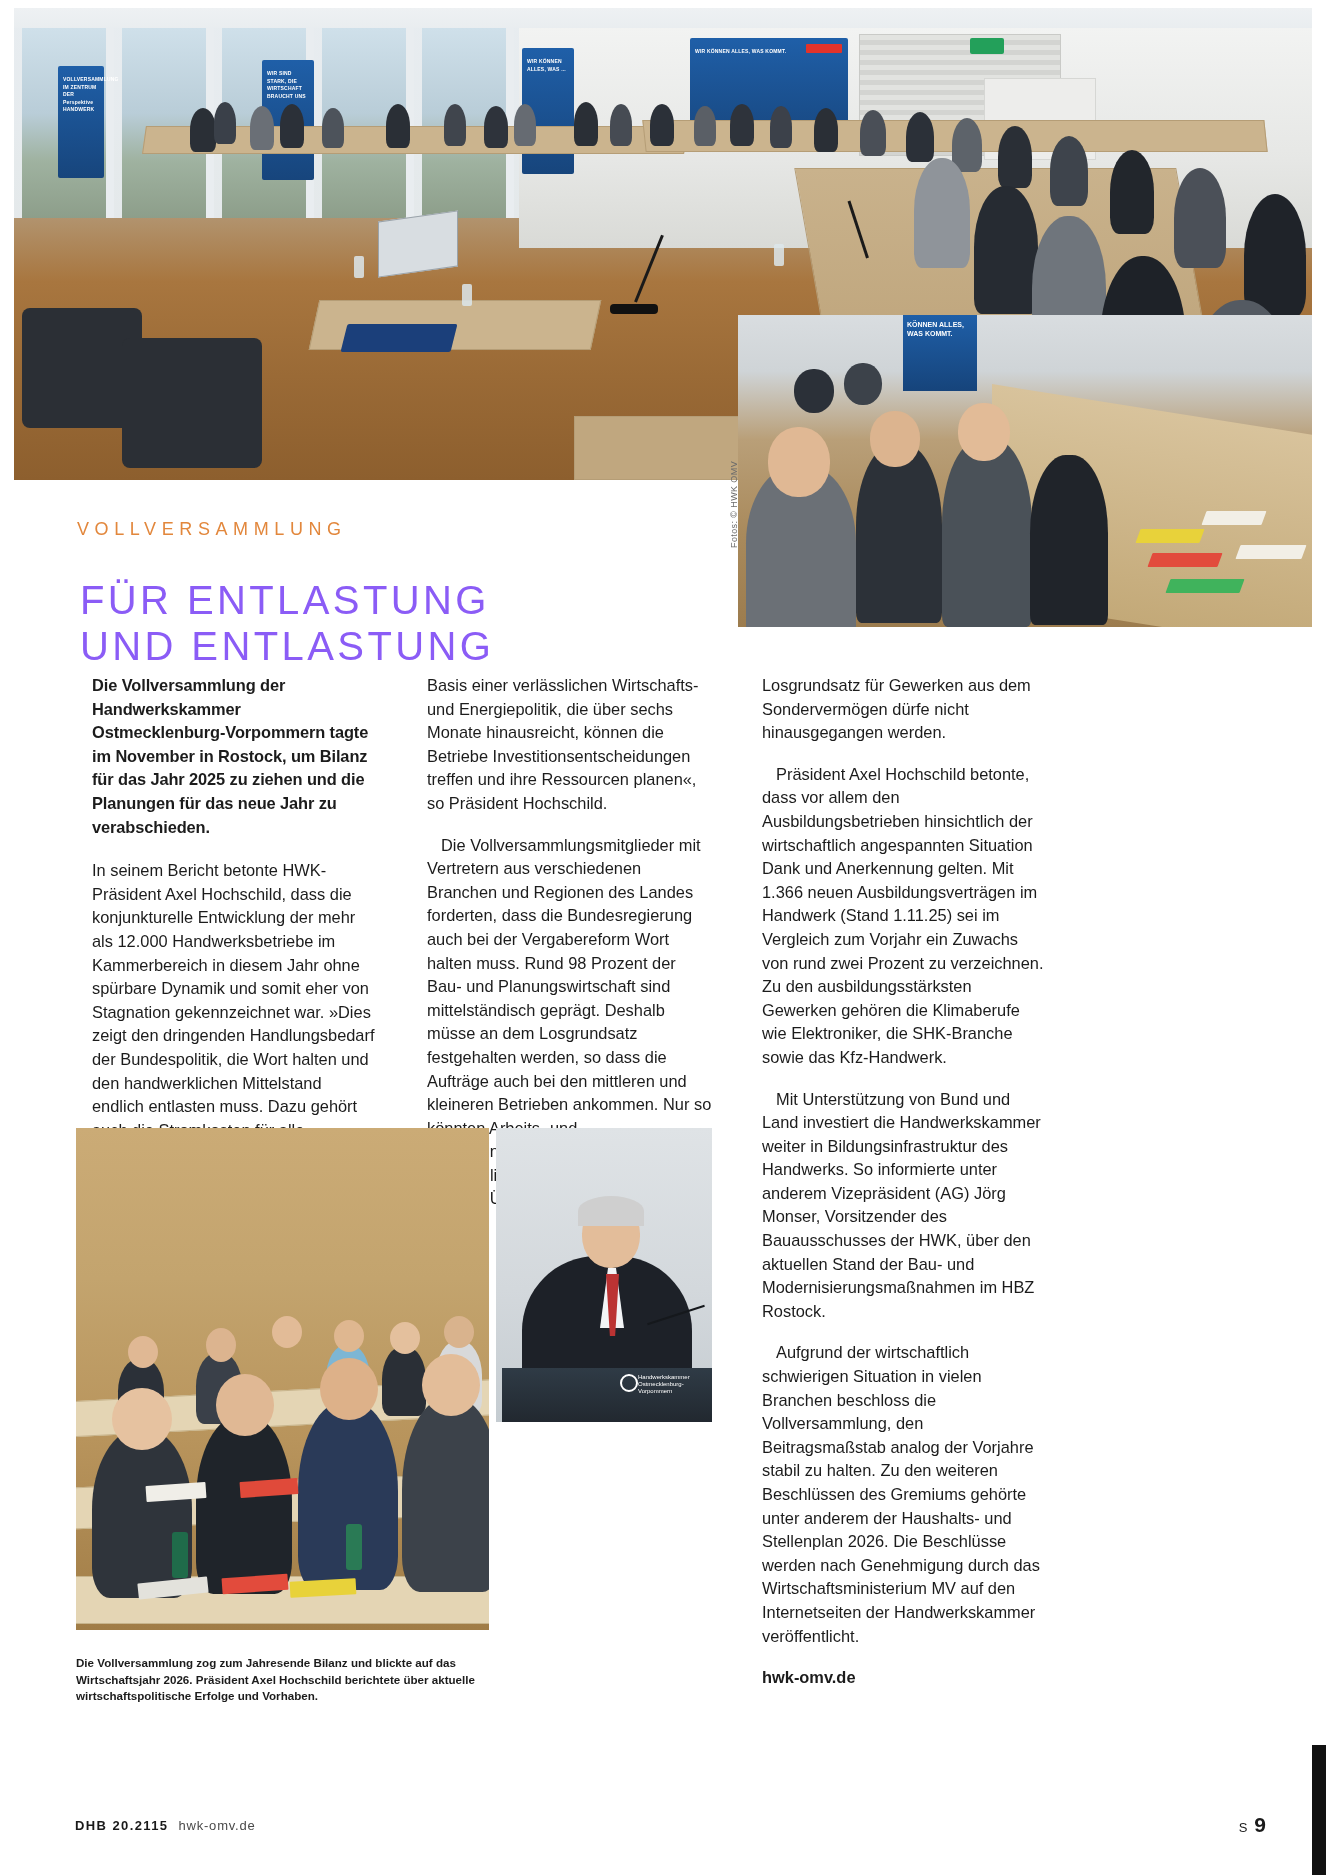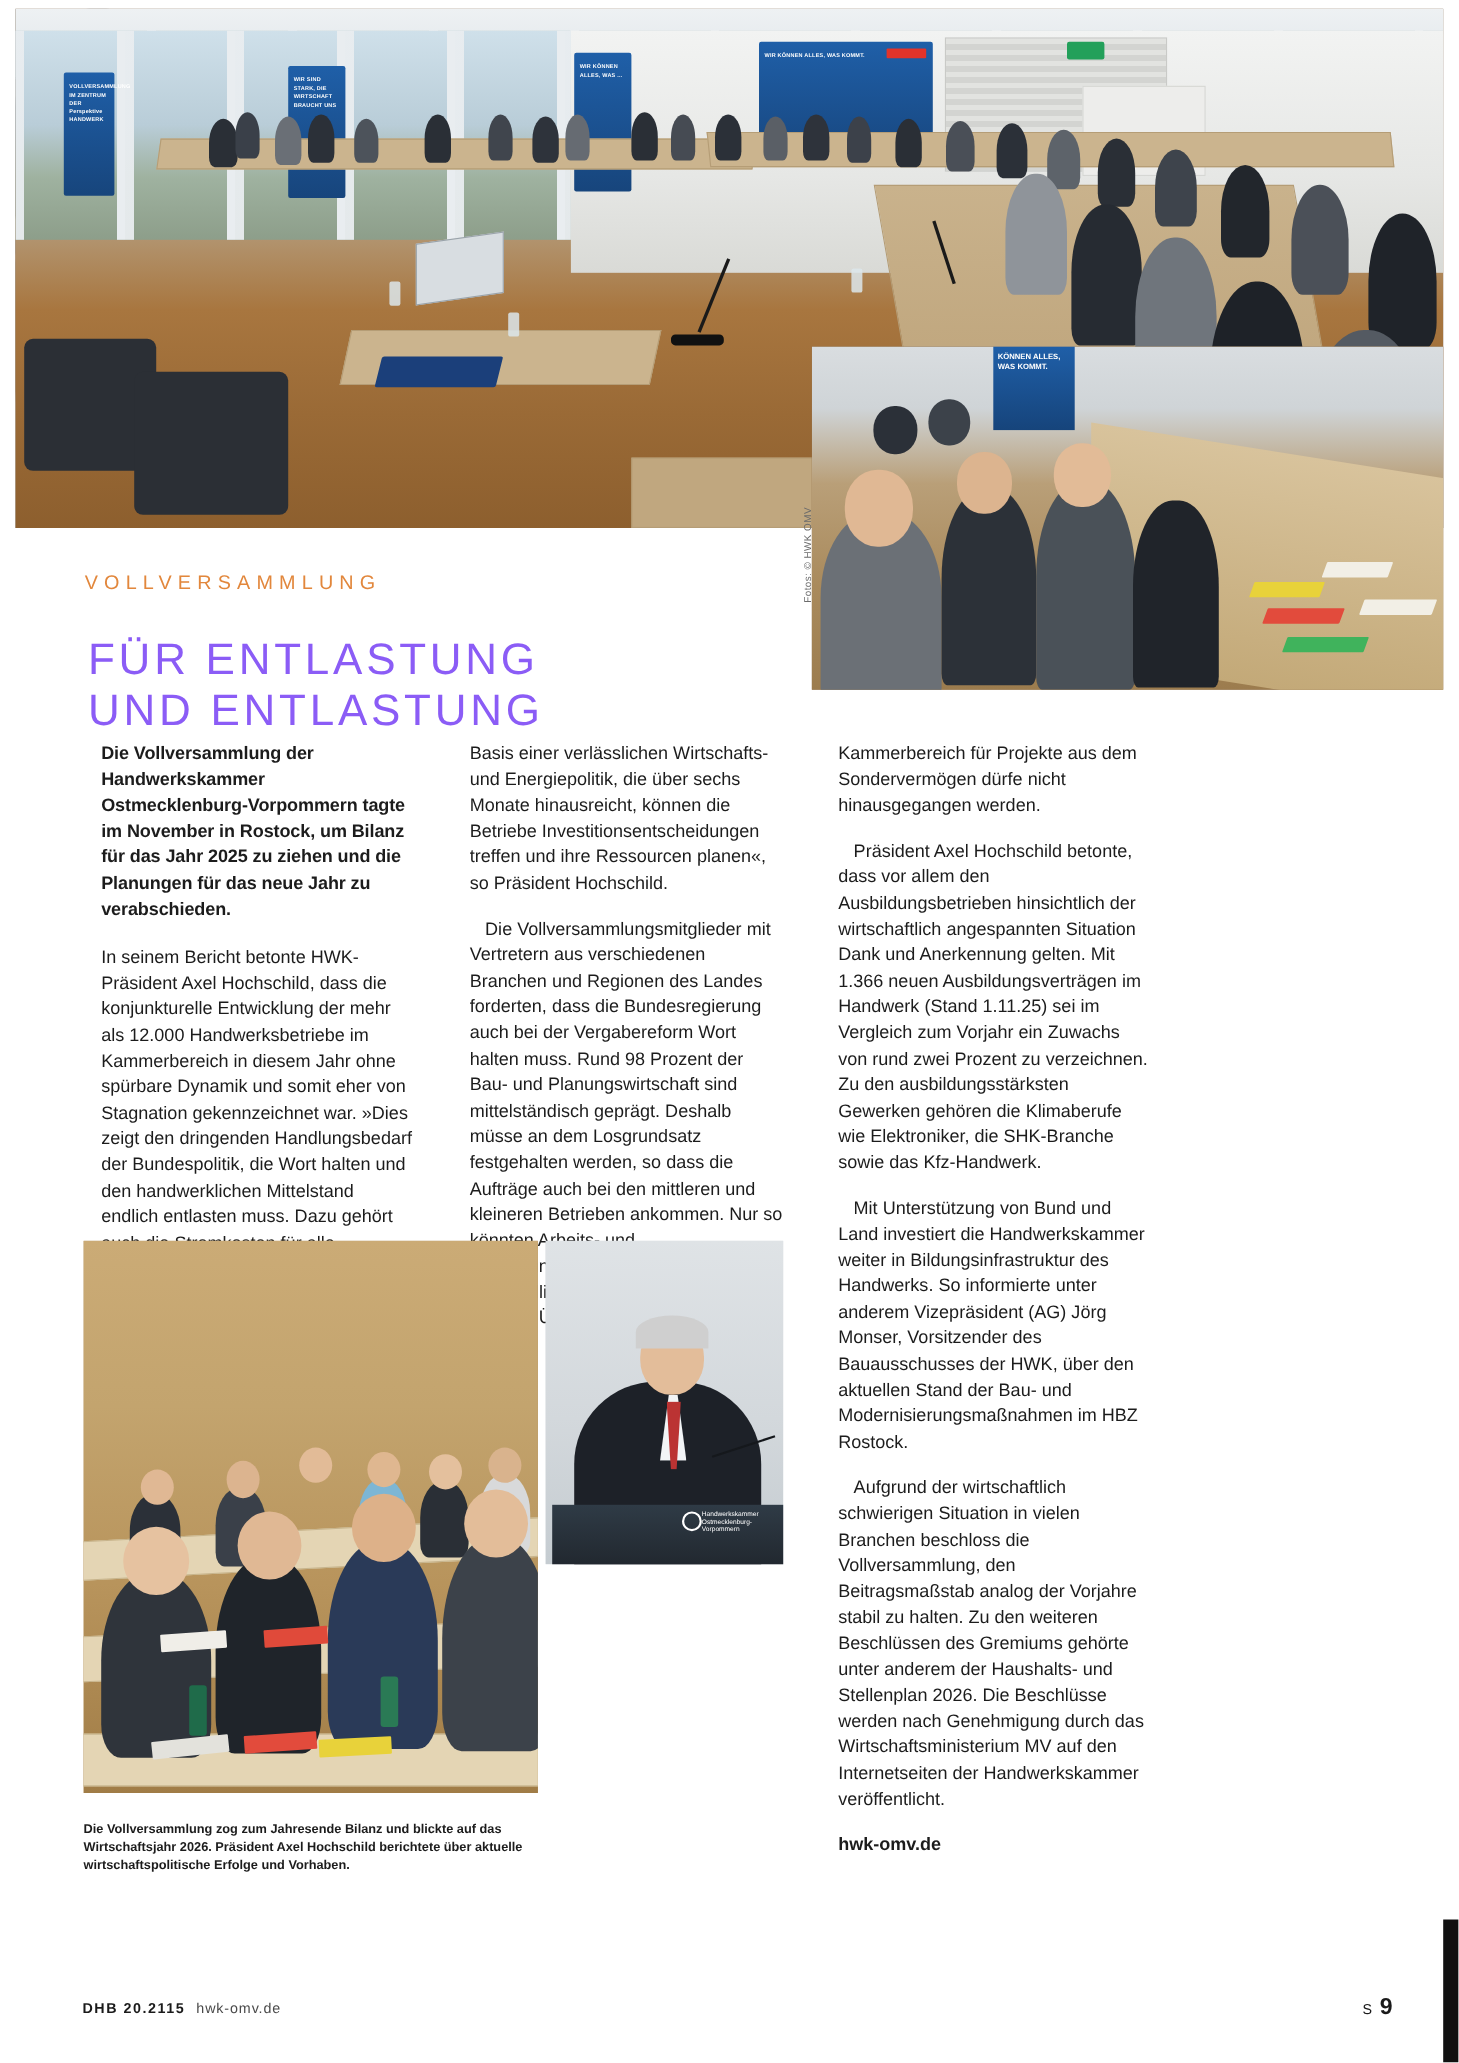--- a/index.html
+++ b/index.html
@@ -356,21 +356,21 @@
   <p class="lead">Die Vollversammlung der Handwerkskammer Ostmecklenburg-Vorpommern tagte im November in Rostock, um Bilanz für das Jahr 2025 zu ziehen und die Planungen für das neue Jahr zu verabschieden.</p>
   <p>In seinem Bericht betonte HWK-Präsident Axel Hochschild, dass die konjunkturelle Entwicklung der mehr als 12.000 Handwerksbetriebe im Kammerbereich in diesem Jahr ohne spürbare Dynamik und somit eher von Stagnation gekennzeichnet war. »Dies zeigt den dringenden Handlungsbedarf der Bundespolitik, die Wort halten und den handwerklichen Mittelstand endlich entlasten muss. Dazu gehört auch die Stromkosten für alle Unternehmen zu senken, nicht nur für die Industrie. Nur auf der</p>
 </div>
 
 <div class="col col2">
   <p>Basis einer verlässlichen Wirtschafts- und Energiepolitik, die über sechs Monate hinausreicht, können die Betriebe Investitionsentscheidungen treffen und ihre Ressourcen planen«, so Präsident Hochschild.</p>
   <p class="indent">Die Vollversammlungsmitglieder mit Vertretern aus verschiedenen Branchen und Regionen des Landes forderten, dass die Bundesregierung auch bei der Vergabereform Wort halten muss. Rund 98 Prozent der Bau- und Planungswirtschaft sind mittelständisch geprägt. Deshalb müsse an dem Losgrundsatz festgehalten werden, so dass die Aufträge auch bei den mittleren und kleineren Betrieben ankommen. Nur so könnten Arbeits- und Ausbildungsplätze – gerade auch in den ländlichen Regionen – erhalten werden. Über die Ausnahmen vom</p>
 </div>
 
 <div class="col col3">
-  <p>Kammerbereich für Projekte aus dem Sondervermögen dürfe nicht hinausgegangen werden.</p>
+  <p>Losgrundsatz für Gewerken aus dem Sondervermögen dürfe nicht hinausgegangen werden.</p>
   <p class="indent">Präsident Axel Hochschild betonte, dass vor allem den Ausbildungsbetrieben hinsichtlich der wirtschaftlich angespannten Situation Dank und Anerkennung gelten. Mit 1.366 neuen Ausbildungsverträgen im Handwerk (Stand 1.11.25) sei im Vergleich zum Vorjahr ein Zuwachs von rund zwei Prozent zu verzeichnen. Zu den ausbildungsstärksten Gewerken gehören die Klimaberufe wie Elektroniker, die SHK-Branche sowie das Kfz-Handwerk.</p>
   <p class="indent">Mit Unterstützung von Bund und Land investiert die Handwerkskammer weiter in Bildungsinfrastruktur des Handwerks. So informierte unter anderem Vizepräsident (AG) Jörg Monser, Vorsitzender des Bauausschusses der HWK, über den aktuellen Stand der Bau- und Modernisierungsmaßnahmen im HBZ Rostock.</p>
   <p class="indent">Aufgrund der wirtschaftlich schwierigen Situation in vielen Branchen beschloss die Vollversammlung, den Beitragsmaßstab analog der Vorjahre stabil zu halten. Zu den weiteren Beschlüssen des Gremiums gehörte unter anderem der Haushalts- und Stellenplan 2026. Die Beschlüsse werden nach Genehmigung durch das Wirtschaftsministerium MV auf den Internetseiten der Handwerkskammer veröffentlicht.</p>
   <p class="url">hwk-omv.de</p>
 </div>
 
 <div class="photo-bl">
   <div class="wall"></div>
   <div class="tb tb1"></div>
   <div class="tb tb2"></div>

